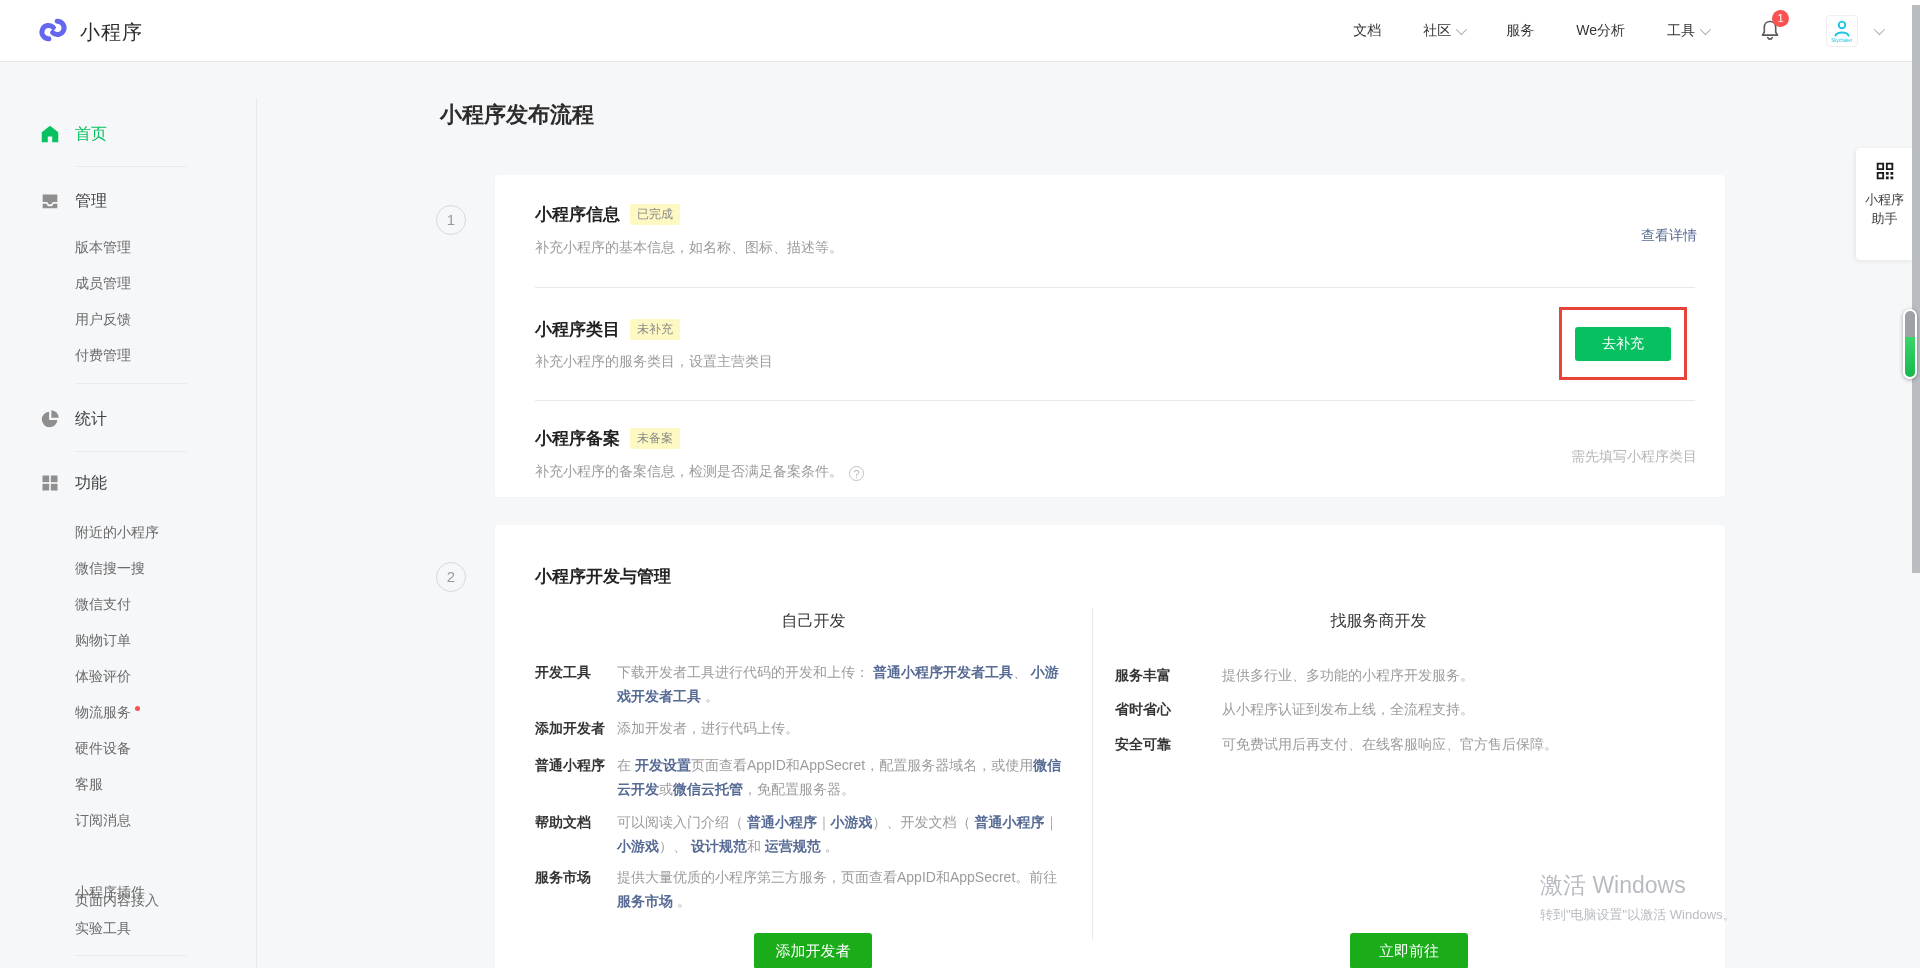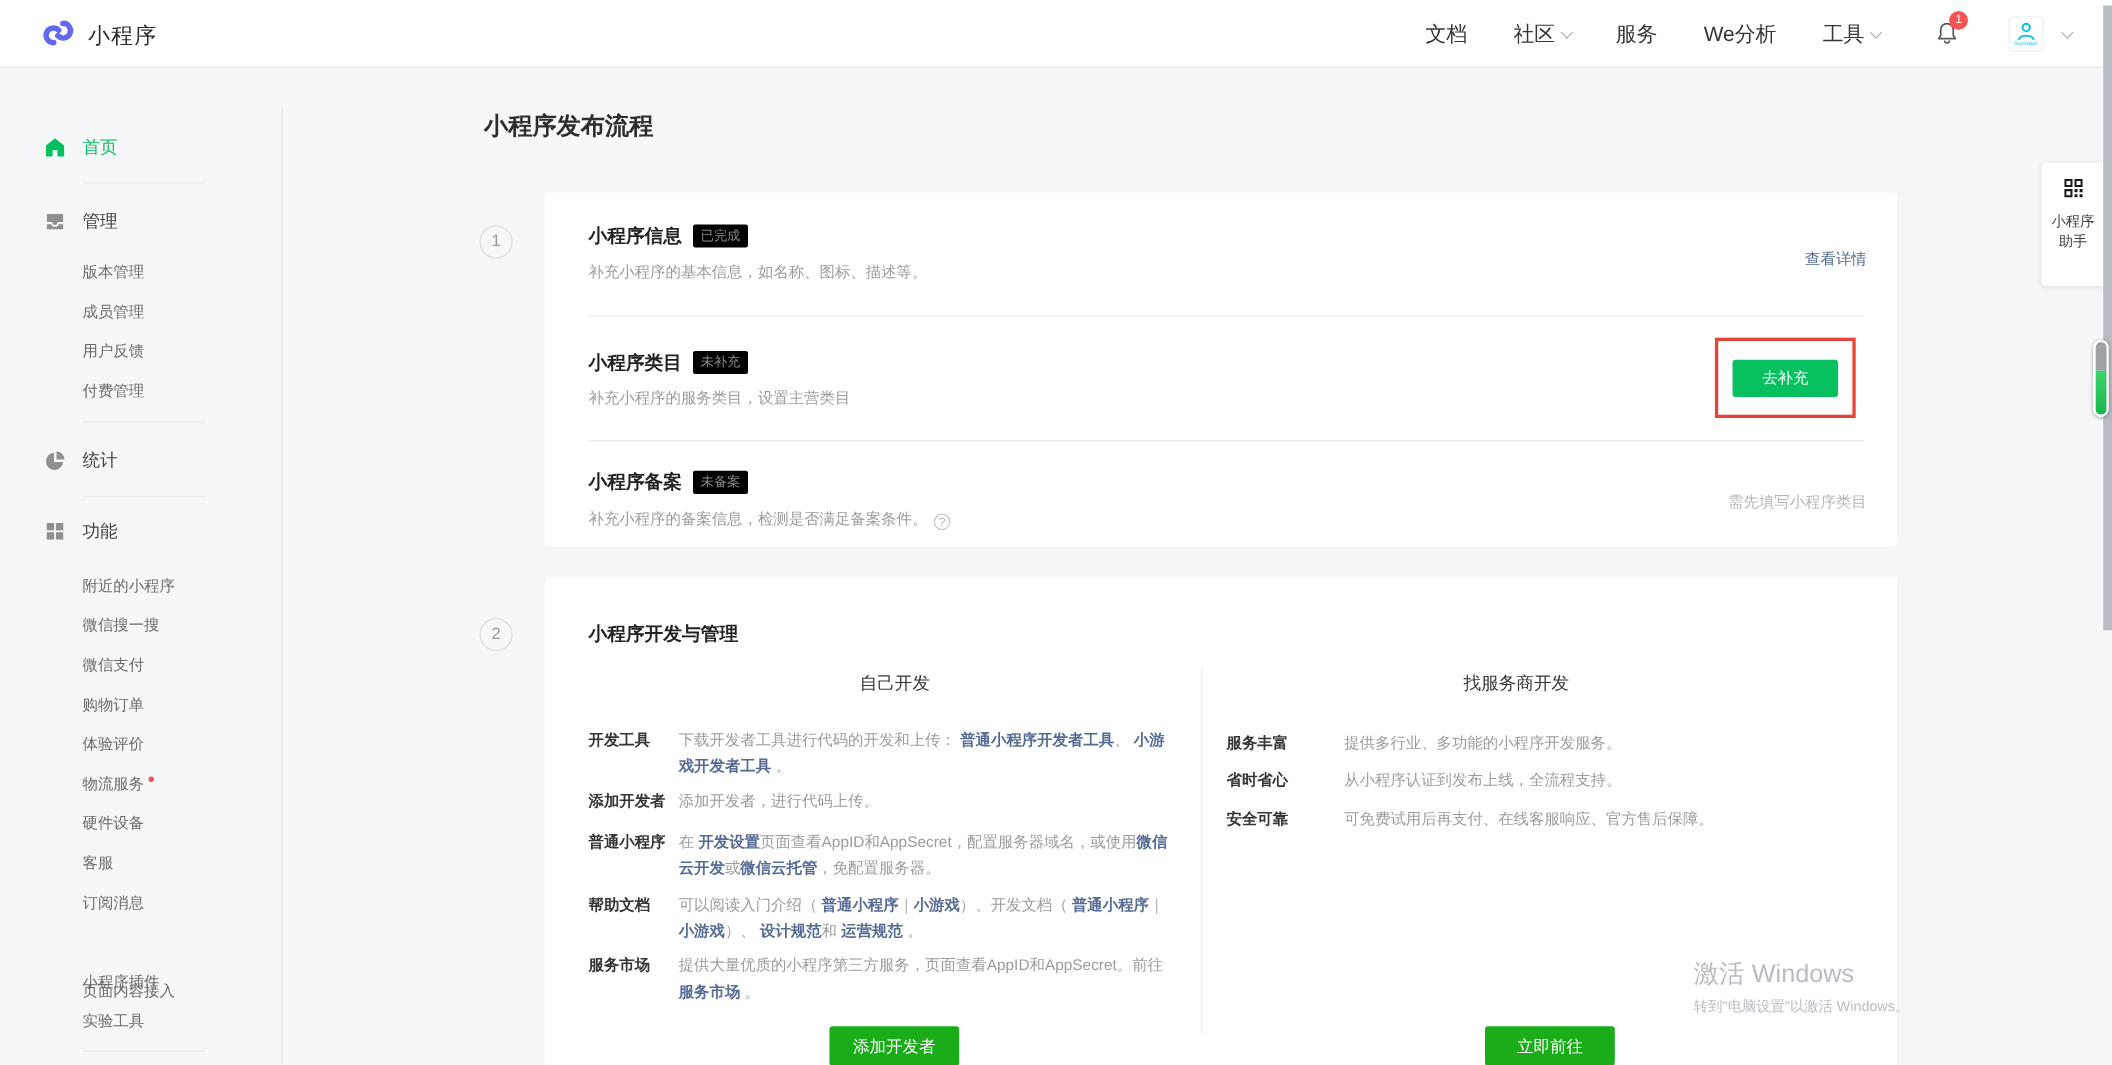--- a/index.html
+++ b/index.html
@@ -6,21 +6,21 @@
   html,body { width:1920px; height:968px; overflow:hidden;
     font-family:"Liberation Sans","DejaVu Sans",sans-serif;
     background:#f6f7f9; color:#353535; }
 
   
   .header { position:absolute; left:0; top:0; width:1920px; height:62px;
     background:#fff; border-bottom:1px solid #e7e7e7; z-index:20; }
   .logo-wrap { position:absolute; left:38px; top:15px; display:flex; align-items:center; gap:12px; }
   .logo-text { font-size:20px; color:#2b2b2b; letter-spacing:1px; }
   .top-nav { position:absolute; right:38px; top:0; height:62px; display:flex; align-items:center; gap:42px; }
-  .nav-item { font-size:19px; color:#353535; cursor:pointer; display:flex; align-items:center; gap:5px; }
+  .nav-item { font-size:14px; color:#353535; cursor:pointer; display:flex; align-items:center; gap:5px; }
   .caret { width:8px; height:8px; border-right:1.5px solid #aaa; border-bottom:1.5px solid #aaa;
     transform:rotate(45deg) translateY(-2px); display:inline-block; }
   .bell-wrap { position:relative; width:26px; height:26px; margin-left:8px; cursor:pointer; }
   .bell-badge { position:absolute; left:14px; top:-8px; min-width:17px; height:17px; border-radius:9px;
     background:#fa5151; color:#fff; font-size:11px; line-height:17px; text-align:center; padding:0 4px; }
   .avatar { width:32px; height:32px; border-radius:4px; background:#fff; border:1px solid #eee;
     display:flex; flex-direction:column; align-items:center; justify-content:center; overflow:hidden; cursor:pointer; }
   .avatar-name { font-size:5px; color:#1fc3e4; line-height:5px; transform:scale(.9); white-space:nowrap; }
 
   
@@ -35,21 +35,21 @@
   .active .side-label { color:#07c160; }
 
   
   .page-title { position:absolute; left:440px; top:100px; font-size:22px; font-weight:600; color:#2d2d2d; }
   .step-circle { position:absolute; left:436px; width:30px; height:30px; border:1px solid #d9d9d9;
     border-radius:50%; color:#9a9a9a; font-size:15px; text-align:center; line-height:28px; background:transparent; }
   .card { position:absolute; left:495px; width:1230px; background:#fff; border-radius:4px;
     box-shadow:0 1px 2px rgba(0,0,0,0.02); }
   .sec-title { position:absolute; left:40px; display:flex; align-items:center; gap:10px; }
   .sec-title h3 { font-size:17px; font-weight:600; color:#222; }
-  .badge { background:#000000; color:#8a8a8a; font-size:12px; padding:2px 7px; border-radius:2px; }
+  .badge { background:#fef9c3; color:#8a8a8a; font-size:12px; padding:2px 7px; border-radius:2px; }
   .desc { position:absolute; left:40px; font-size:14px; color:#9c9c9c; }
   .q-icon { display:inline-block; width:15px; height:15px; border:1px solid #c3c3c3; border-radius:50%;
     color:#b5b5b5; font-size:11px; line-height:14px; text-align:center; margin-left:6px; vertical-align:-2px; }
   .card-hr { position:absolute; left:40px; right:30px; height:1px; background:#e9e9e9; }
   .link { color:#576b95; cursor:pointer; }
   .view-detail { position:absolute; right:28px; top:52px; font-size:14px; }
   .note-text { position:absolute; right:28px; top:273px; font-size:14px; color:#b7b7b7; }
   .highlight-box { position:absolute; left:1064px; top:132px; width:128px; height:73px;
     border:3px solid #e84339; display:flex; align-items:center; justify-content:center; }
   .btn-green { background:#07c160; color:#fff; font-size:14px; border:none; border-radius:3px;

